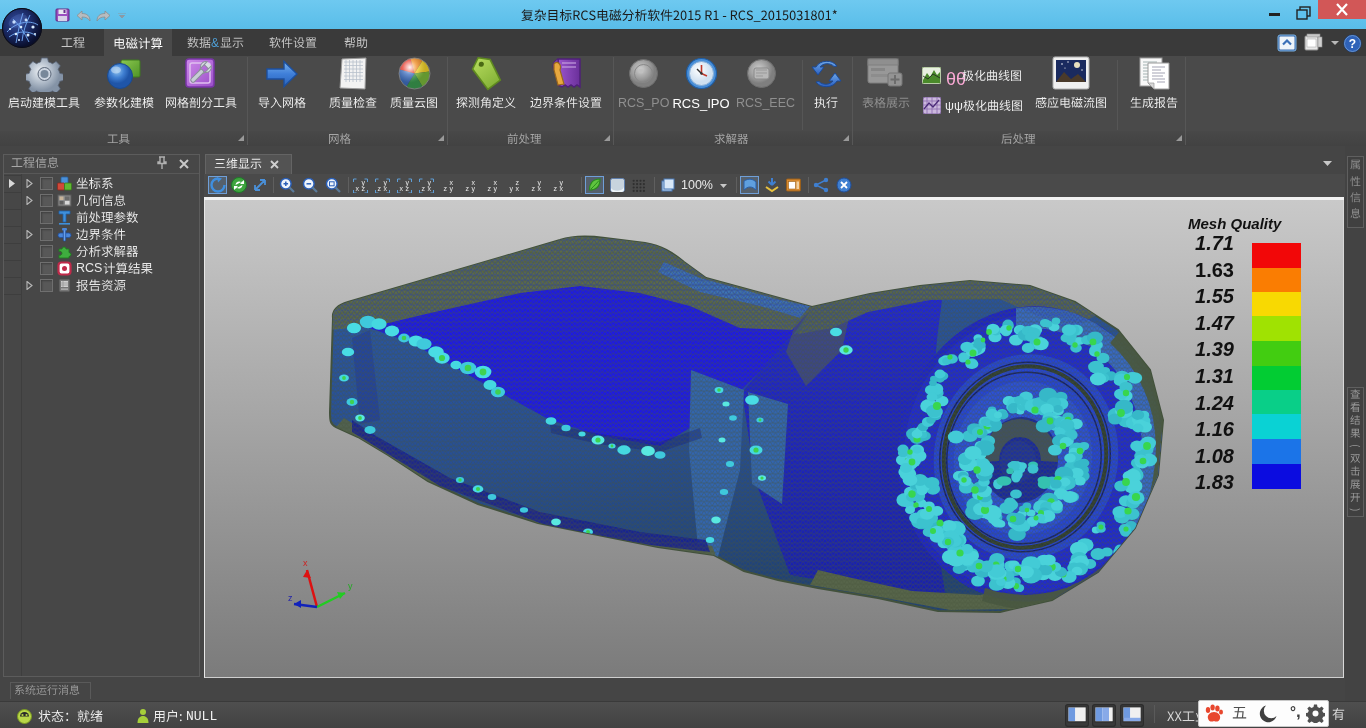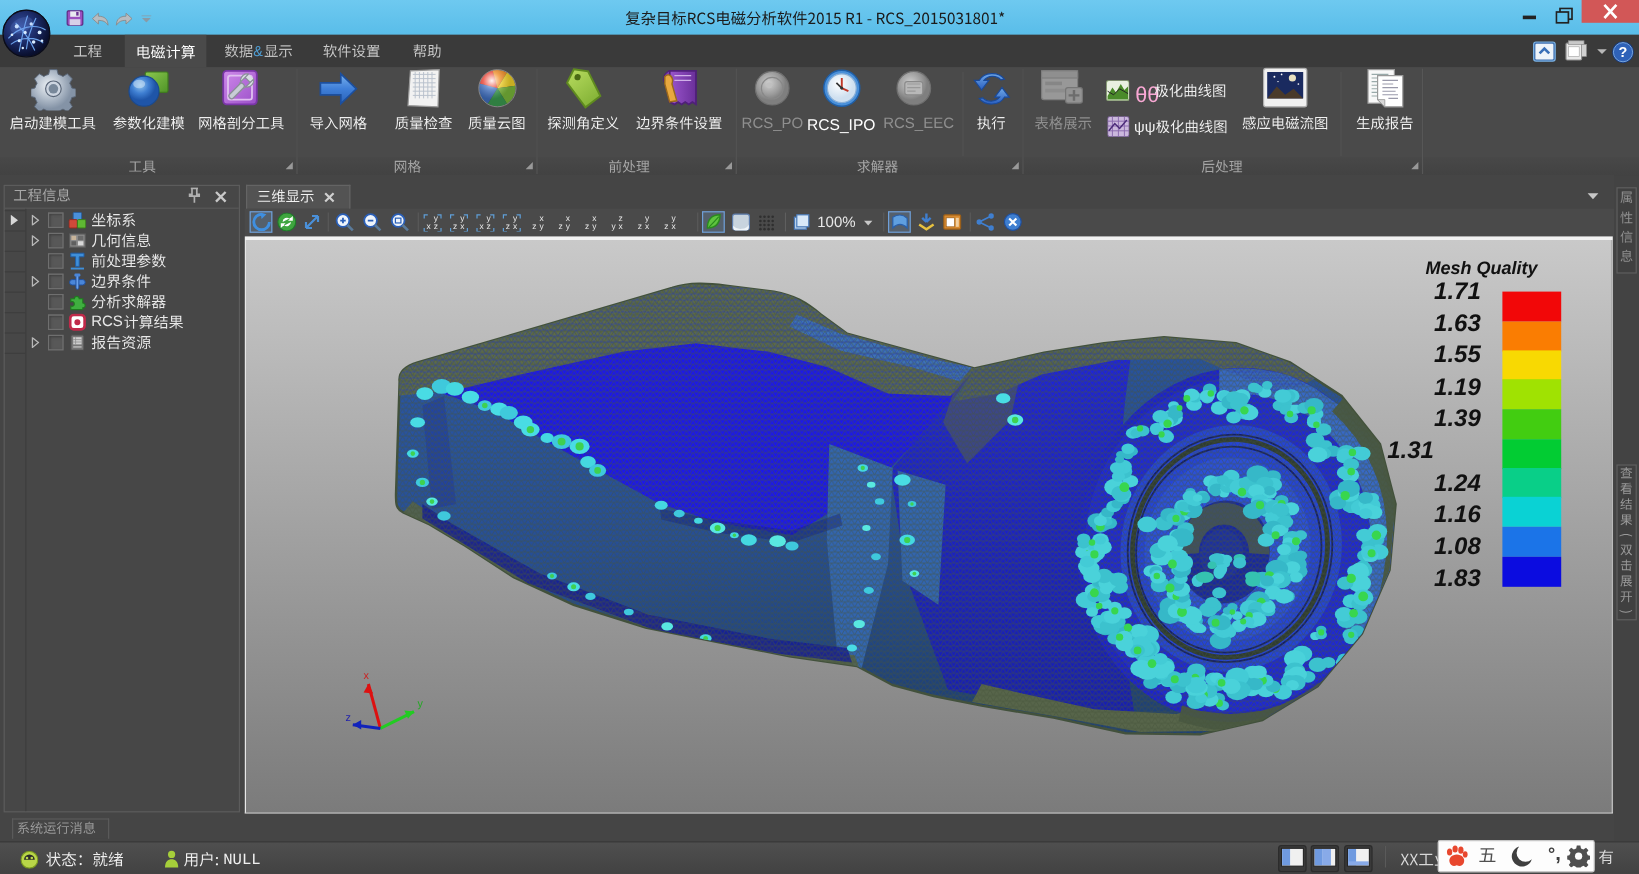--- a/index.html
+++ b/index.html
@@ -1295,25 +1295,25 @@
 <div class="abs" style="left:1252px;top:268px;width:49px;height:25px;background:#fa7d02"></div>
 <div class="abs" style="left:1252px;top:292px;width:49px;height:25px;background:#f8d902"></div>
 <div class="abs" style="left:1252px;top:316px;width:49px;height:25px;background:#a0e202"></div>
 <div class="abs" style="left:1252px;top:341px;width:49px;height:25px;background:#42cd11"></div>
 <div class="abs" style="left:1252px;top:366px;width:49px;height:25px;background:#02cc33"></div>
 <div class="abs" style="left:1252px;top:390px;width:49px;height:25px;background:#09cf88"></div>
 <div class="abs" style="left:1252px;top:414px;width:49px;height:25px;background:#0ad2d4"></div>
 <div class="abs" style="left:1252px;top:439px;width:49px;height:25px;background:#1b74e8"></div>
 <div class="abs" style="left:1252px;top:464px;width:49px;height:25px;background:#0b0ce0"></div>
 <div class="abs" style="left:1156px;top:232px;width:78px;text-align:right;font-size:20px;font-weight:bold;font-style:italic;color:#111">1.71</div>
-<div class="abs" style="left:1156px;top:259px;width:78px;text-align:right;font-size:20px;font-weight:bold;font-style:italic;color:#111">1.63</div>
+<div class="abs" style="left:1156px;top:259px;width:78px;text-align:right;font-size:20px;font-weight:bold;color:#111">1.63</div>
 <div class="abs" style="left:1156px;top:285px;width:78px;text-align:right;font-size:20px;font-weight:bold;font-style:italic;color:#111">1.55</div>
-<div class="abs" style="left:1156px;top:312px;width:78px;text-align:right;font-size:20px;font-weight:bold;font-style:italic;color:#111">1.19</div>
+<div class="abs" style="left:1156px;top:312px;width:78px;text-align:right;font-size:20px;font-weight:bold;font-style:italic;color:#111">1.47</div>
 <div class="abs" style="left:1156px;top:338px;width:78px;text-align:right;font-size:20px;font-weight:bold;font-style:italic;color:#111">1.39</div>
-<div class="abs" style="left:1156px;top:365px;width:78px;text-align:left;font-size:20px;font-weight:bold;font-style:italic;color:#111">1.31</div>
+<div class="abs" style="left:1156px;top:365px;width:78px;text-align:right;font-size:20px;font-weight:bold;font-style:italic;color:#111">1.31</div>
 <div class="abs" style="left:1156px;top:392px;width:78px;text-align:right;font-size:20px;font-weight:bold;font-style:italic;color:#111">1.24</div>
 <div class="abs" style="left:1156px;top:418px;width:78px;text-align:right;font-size:20px;font-weight:bold;font-style:italic;color:#111">1.16</div>
 <div class="abs" style="left:1156px;top:445px;width:78px;text-align:right;font-size:20px;font-weight:bold;font-style:italic;color:#111">1.08</div>
 <div class="abs" style="left:1156px;top:471px;width:78px;text-align:right;font-size:20px;font-weight:bold;font-style:italic;color:#111">1.83</div>
 <div class="abs" style="left:1345px;top:146px;width:21px;height:555px;background:#434343"></div>
 <div class="abs" style="left:1347px;top:156px;width:17px;height:72px;background:#404040;border:1px solid #5f5f5f"></div>
 <svg style="position:absolute;left:1350.0px;top:158.35000000000002px" width="13" height="14" viewBox="0 -10.45 13 14">
     <path d="M2.4 -8.1H8.9V-7.1H2.4ZM1.5 -8.8V-5.5C1.5 -3.8 1.4 -1.3 0.4 0.4C0.6 0.5 0.9 0.7 1.1 0.8C2.2 -1.0 2.4 -3.7 2.4 -5.5V-6.5H9.7V-8.8ZM4.0 -4.2H5.9V-3.4H4.0ZM6.7 -4.2H8.7V-3.4H6.7ZM7.3 -1.3 7.7 -0.8 6.7 -0.8V-1.6H9.2V0.1C9.2 0.2 9.1 0.3 9.0 0.3C8.9 0.3 8.4 0.3 8.0 0.3C8.0 0.5 8.1 0.7 8.2 0.9C8.9 0.9 9.3 0.9 9.6 0.8C9.9 0.7 9.9 0.5 9.9 0.1V-2.2H6.7V-2.9H9.4V-4.7H6.7V-5.4C7.6 -5.4 8.6 -5.6 9.3 -5.7L8.8 -6.2C7.5 -5.9 5.0 -5.8 3.0 -5.8C3.1 -5.6 3.1 -5.4 3.2 -5.2C4.0 -5.2 5.0 -5.3 5.9 -5.3V-4.7H3.2V-2.9H5.9V-2.2H2.8V0.9H3.5V-1.6H5.9V-0.8L4.0 -0.7L4.0 -0.1C5.1 -0.1 6.6 -0.2 8.0 -0.3L8.3 0.2L8.8 0.0C8.6 -0.4 8.2 -1.0 7.8 -1.5Z" fill="#8f8f8f"></path>
   </svg>
 <svg style="position:absolute;left:1350.0px;top:174.55px" width="13" height="14" viewBox="0 -10.45 13 14">

